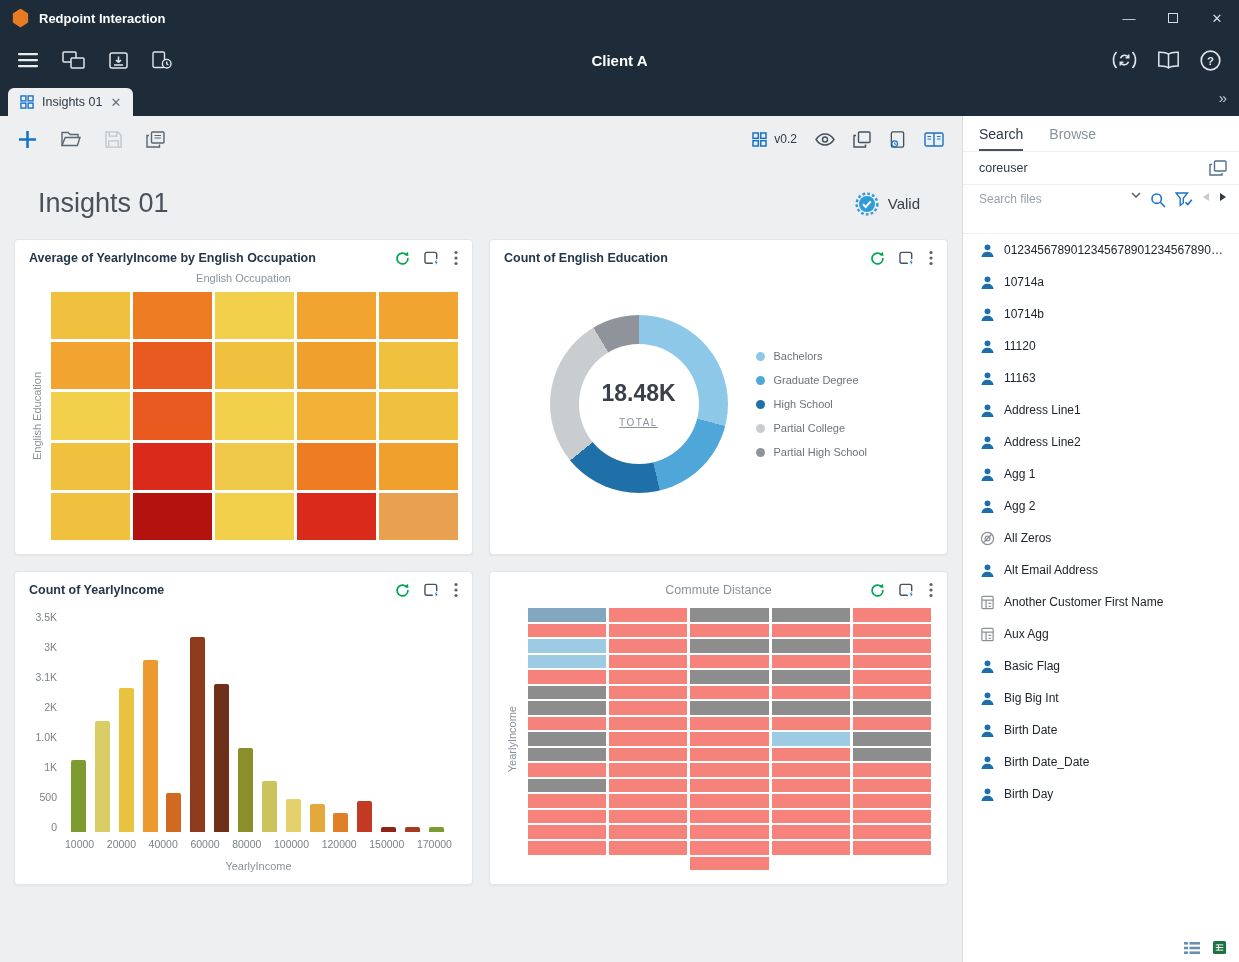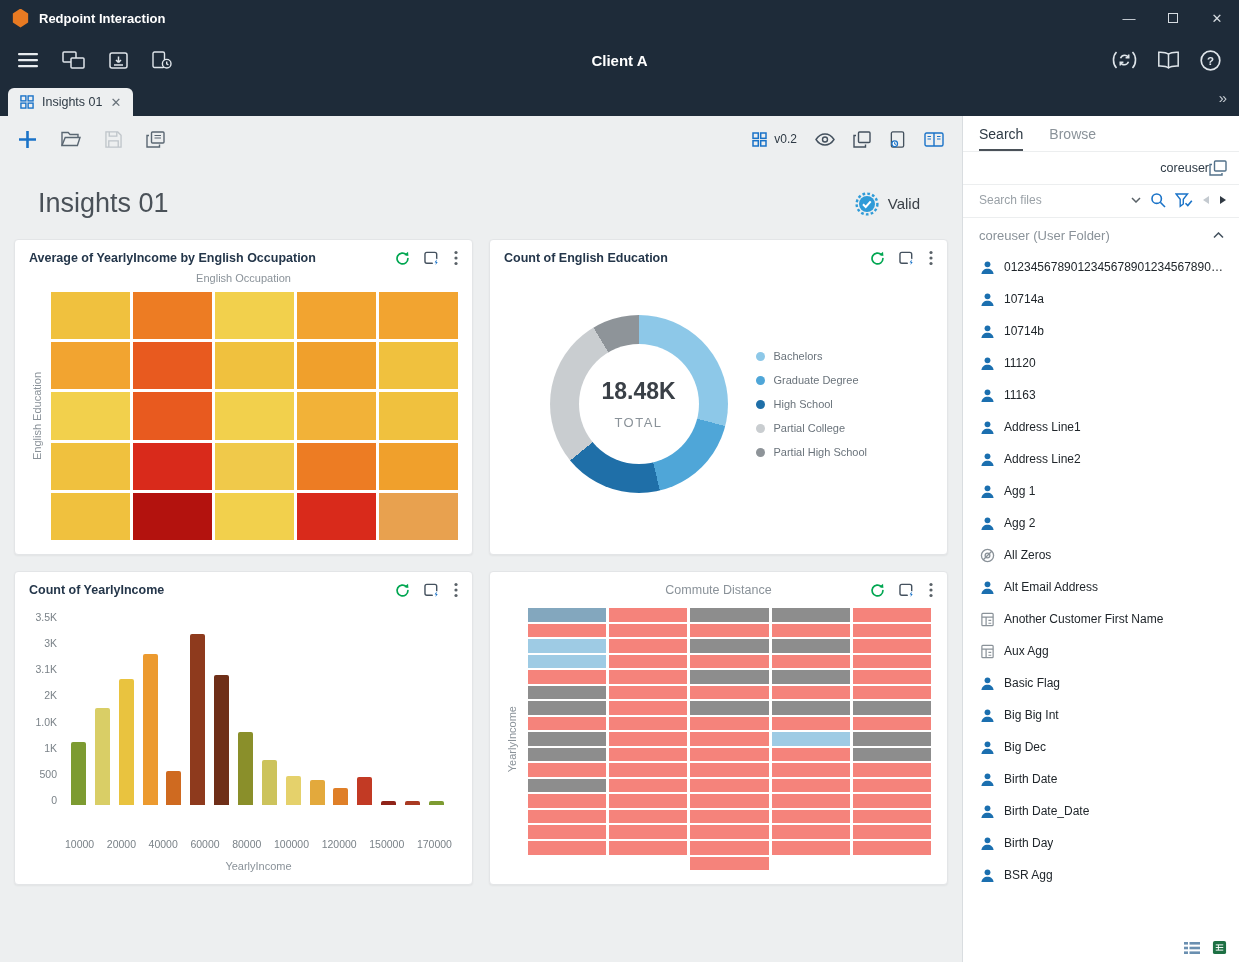--- a/index.html
+++ b/index.html
@@ -56,50 +56,50 @@
   .heat-body { flex:1; display:flex; min-height:0; padding-bottom:2px; }
   .heat-ylabel { width:16px; display:flex; align-items:center; justify-content:center; }
   .vert-label { writing-mode:vertical-rl; transform:rotate(180deg); font-size:11px; color:#8A9299; }
   .heat-grid { flex:1; display:grid; grid-template-columns:repeat(5,1fr); grid-template-rows:repeat(5,1fr); gap:3px; margin-left:6px; }
 
   
   .donut-wrap { flex:1; display:flex; align-items:center; justify-content:center; gap:28px; min-height:0; }
   .donut { width:178px; height:178px; border-radius:50%; position:relative; flex:none; }
   .donut-hole { position:absolute; inset:29px; background:#fff; border-radius:50%; display:flex; flex-direction:column; align-items:center; justify-content:center; }
   .donut-total { font-size:23px; font-weight:bold; color:#3A4047; }
-  .donut-total-label { font-size:13px; color:#8A9299; letter-spacing:1.5px; margin-top:10px; }
+  .donut-total-label { font-size:10px; color:#8A9299; letter-spacing:1.5px; margin-top:10px;text-decoration:underline; }
   .legend { display:flex; flex-direction:column; gap:12px; width:132px; }
   .legend-item { display:flex; align-items:center; gap:9px; font-size:11px; color:#6A737B; }
   .legend-dot { width:9px; height:9px; border-radius:50%; flex:none; }
 
   
   .bar-chart { flex:1; display:flex; flex-direction:column; padding:14px 4px 0 0; min-height:0; }
   .bar-main { flex:1; display:flex; min-height:0; }
   .bar-yaxis { width:36px; flex:none; display:flex; flex-direction:column; justify-content:space-between; align-items:flex-end; padding-right:8px; font-size:10.5px; color:#7A8288; }
   .bar-yaxis span { line-height:10px; }
   .bar-plot { flex:1; display:flex; align-items:flex-end; justify-content:space-between; padding:0 10px 0 6px; }
   .bar { width:15px; border-radius:2px 2px 0 0; }
-  .bar-xaxis { display:flex; justify-content:space-between; font-size:10.5px; color:#7A8288; padding:6px 2px 0 36px; flex:none;margin-top:27px; }
+  .bar-xaxis { display:flex; justify-content:space-between; font-size:10.5px; color:#7A8288; padding:6px 2px 0 36px; flex:none; }
   .bar-xtitle { text-align:center; font-size:11px; color:#8A9299; margin-top:10px; padding-left:34px; flex:none; }
 
   
   .mosaic-body { flex:1; display:flex; min-height:0; padding:10px 2px 2px 0; }
   .mosaic-ylabel { width:16px; display:flex; align-items:center; justify-content:center; }
   .mosaic-grid { flex:1; display:flex; flex-direction:column; gap:2px; margin-left:8px; }
   .m-row { flex:1; display:flex; gap:3px; }
   .m-cell { flex:1; }
 
   
   .sidebar { width:277px; flex:none; background:#fff; border-left:1px solid #D9DDE0; display:flex; flex-direction:column; min-height:0; }
   .sb-tabs { display:flex; gap:26px; padding:10px 16px 0; flex:none; }
   .sb-tab { font-size:14px; color:#8A9299; padding-bottom:7px; }
   .sb-tab.active { color:#2E3A45; border-bottom:2px solid #4A5158; }
   .sb-coreuser { display:flex; align-items:center; padding:8px 12px 8px 16px; border-top:1px solid #ECEEEF; border-bottom:1px solid #ECEEEF; flex:none; }
-  .sb-coreuser input { border:none; outline:none; font-size:12.5px; color:#2E3A45; flex:1; background:transparent; font-family:inherit;text-align:right; }
-  .sb-search { display:flex; align-items:center; gap:9px; padding:7px 12px 9px 16px; border-bottom:1px solid #ECEEEF; flex:none; }
+  .sb-coreuser input { border:none; outline:none; font-size:12.5px; color:#2E3A45; flex:1; background:transparent; font-family:inherit; }
+  .sb-search { display:flex; align-items:flex-start; gap:9px; padding:7px 12px 25px 16px; border-bottom:1px solid #ECEEEF; flex:none; }
   .sb-search input { border:none; outline:none; flex:1; font-size:12px; color:#2E3A45; min-width:0; background:transparent; font-family:inherit; }
   .sb-search input::placeholder { color:#9AA1A7; }
   .sbicon { display:flex; align-items:center; flex:none; }
   .sb-folder { display:flex; align-items:center; padding:10px 15px 8px 16px; font-size:13px; color:#8A9299; flex:none; }
   .sb-folder .sbicon { margin-left:auto; }
   .sb-list { flex:1; min-height:0; overflow:hidden; padding-left:6px; }
   .sb-item { display:flex; align-items:center; gap:9px; height:32px; padding:0 10px; font-size:12px; color:#20262B; }
   .sb-item .sbicon { width:16px; justify-content:center; }
   .sb-item-label { white-space:nowrap; overflow:hidden; text-overflow:ellipsis; }
   .sb-bottom { flex:none; display:flex; justify-content:flex-end; gap:12px; padding:4px 12px 7px; align-items:center; }
@@ -676,28 +676,20 @@
           <svg width="8" height="10" viewBox="0 0 8 10">
               <path d="M7 1L1 5l6 4z" fill="#C4CAD0"></path>
             </svg>
         </span>
         <span class="sbicon">
           <svg width="8" height="10" viewBox="0 0 8 10">
               <path d="M1 1l6 4-6 4z" fill="#303A44"></path>
             </svg>
         </span>
       </div>
-      <div class="sb-folder">
-        <span>coreuser (User Folder)</span>
-        <span class="sbicon">
-          <svg width="11" height="7" viewBox="0 0 11 7" fill="none" stroke="#44515E" stroke-width="1.5">
-              <path d="M1 5.5L5.5 1 10 5.5"></path>
-            </svg>
-        </span>
-      </div>
       <div class="sb-list" id="sb-list">
           <div class="sb-item">
             <span class="sbicon">
               <svg width="15" height="15" viewBox="0 0 16 16">
                 <circle cx="8" cy="4.6" r="3.1" fill="#1B6FAF"></circle>
                 <path d="M1.5 15c.4-3.6 3-5.7 6.5-5.7s6.1 2.1 6.5 5.7z" fill="#1B6FAF"></path>
               </svg>
             </span>
             <span class="sb-item-label">01234567890123456789012345678901234567890123456789</span>
           </div>
@@ -830,57 +822,39 @@
             </span>
             <span class="sb-item-label">Big Big Int</span>
           </div>
           <div class="sb-item">
             <span class="sbicon">
               <svg width="15" height="15" viewBox="0 0 16 16">
                 <circle cx="8" cy="4.6" r="3.1" fill="#1B6FAF"></circle>
                 <path d="M1.5 15c.4-3.6 3-5.7 6.5-5.7s6.1 2.1 6.5 5.7z" fill="#1B6FAF"></path>
               </svg>
             </span>
-            <span class="sb-item-label">Big Dec</span>
-          </div>
-          <div class="sb-item">
-            <span class="sbicon">
-              <svg width="15" height="15" viewBox="0 0 16 16">
-                <circle cx="8" cy="4.6" r="3.1" fill="#1B6FAF"></circle>
-                <path d="M1.5 15c.4-3.6 3-5.7 6.5-5.7s6.1 2.1 6.5 5.7z" fill="#1B6FAF"></path>
-              </svg>
-            </span>
             <span class="sb-item-label">Birth Date</span>
           </div>
           <div class="sb-item">
             <span class="sbicon">
               <svg width="15" height="15" viewBox="0 0 16 16">
                 <circle cx="8" cy="4.6" r="3.1" fill="#1B6FAF"></circle>
                 <path d="M1.5 15c.4-3.6 3-5.7 6.5-5.7s6.1 2.1 6.5 5.7z" fill="#1B6FAF"></path>
               </svg>
             </span>
             <span class="sb-item-label">Birth Date_Date</span>
           </div>
           <div class="sb-item">
             <span class="sbicon">
               <svg width="15" height="15" viewBox="0 0 16 16">
                 <circle cx="8" cy="4.6" r="3.1" fill="#1B6FAF"></circle>
                 <path d="M1.5 15c.4-3.6 3-5.7 6.5-5.7s6.1 2.1 6.5 5.7z" fill="#1B6FAF"></path>
               </svg>
             </span>
             <span class="sb-item-label">Birth Day</span>
-          </div>
-          <div class="sb-item">
-            <span class="sbicon">
-              <svg width="15" height="15" viewBox="0 0 16 16">
-                <circle cx="8" cy="4.6" r="3.1" fill="#1B6FAF"></circle>
-                <path d="M1.5 15c.4-3.6 3-5.7 6.5-5.7s6.1 2.1 6.5 5.7z" fill="#1B6FAF"></path>
-              </svg>
-            </span>
-            <span class="sb-item-label">BSR Agg</span>
           </div>
         </div>
       <div class="sb-bottom">
         <span class="sbicon">
           <svg width="16" height="14" viewBox="0 0 16 14">
               <g fill="#6A8FB0">
                 <rect y="1" width="4" height="2.6"></rect>
                 <rect x="5.5" y="1" width="10.5" height="2.6"></rect>
                 <rect y="5.7" width="4" height="2.6"></rect>
                 <rect x="5.5" y="5.7" width="10.5" height="2.6"></rect>

